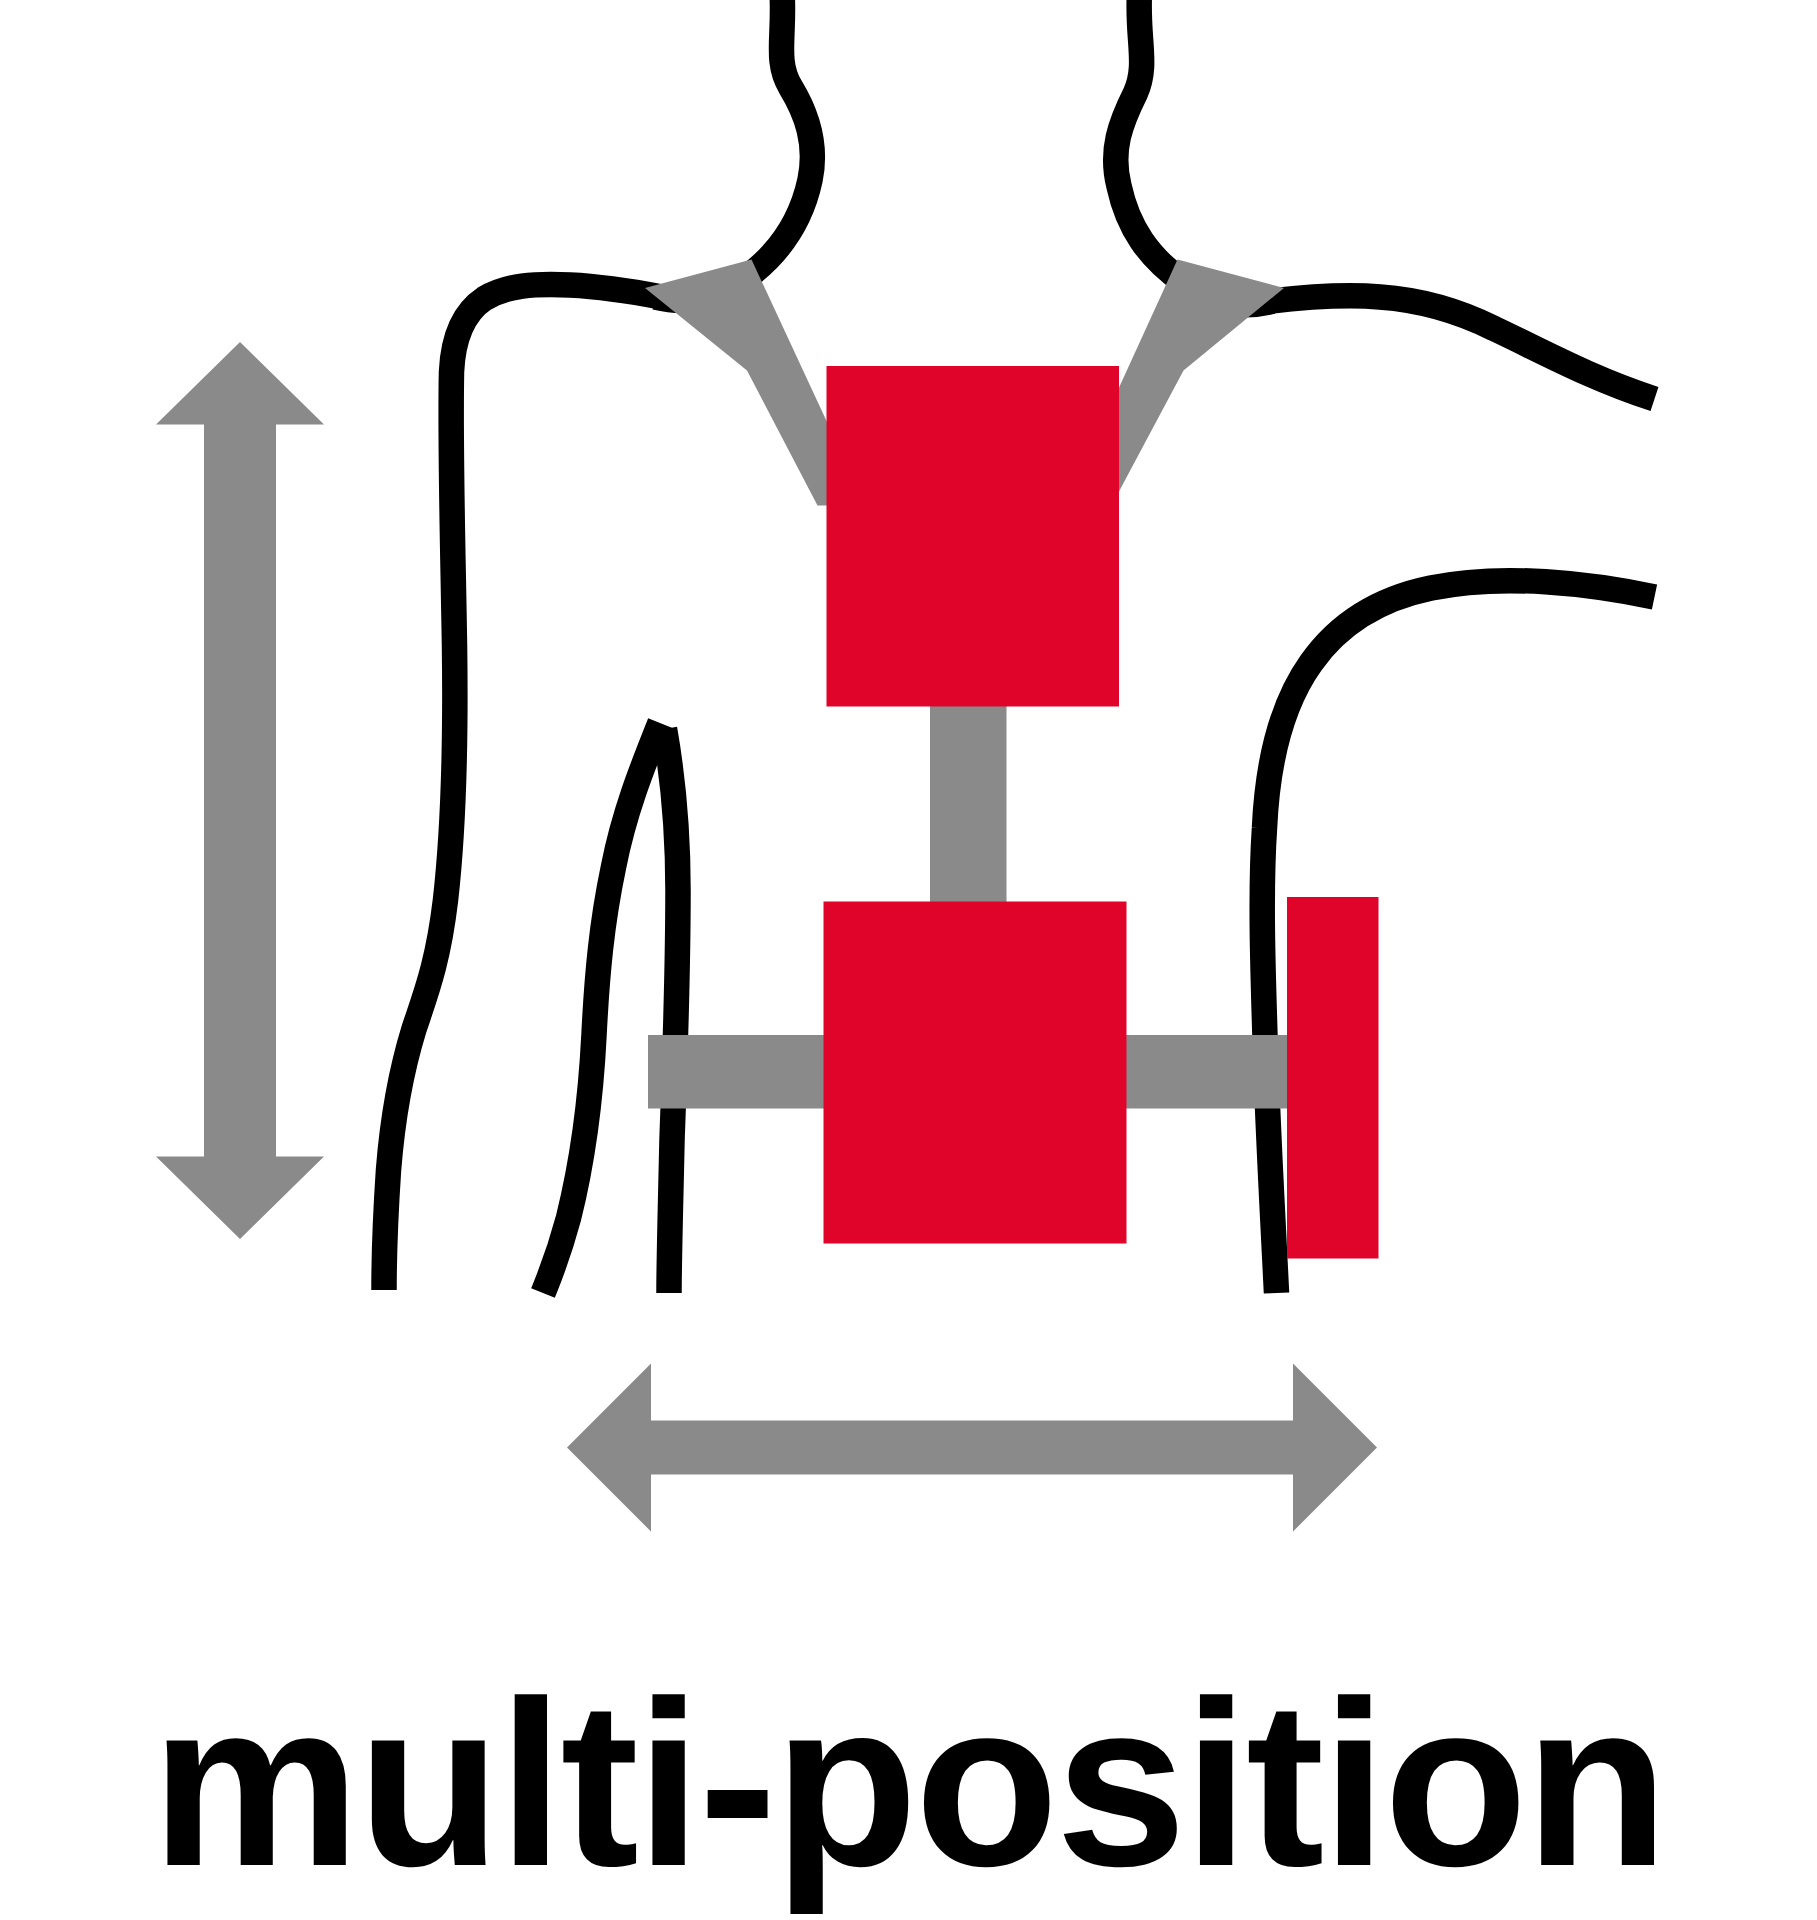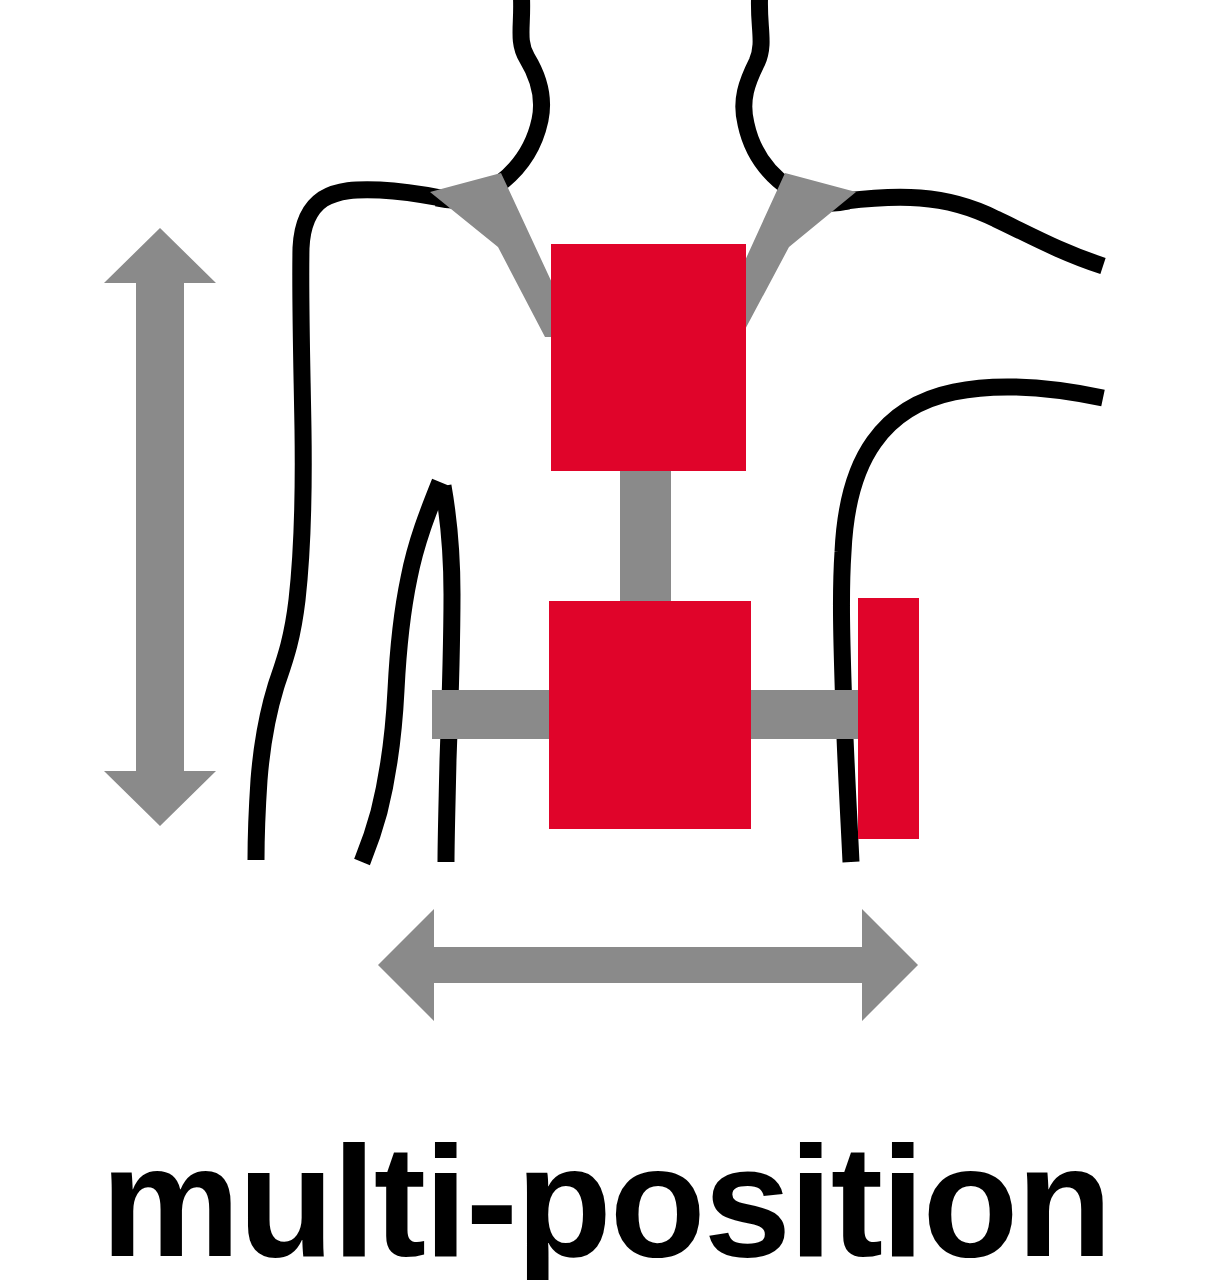--- a/index.html
+++ b/index.html
@@ -28,21 +28,21 @@
     height: 1100px;
     display: block;
   }
   #caption {
     position: absolute;
     left: 0;
     top: 1098px;
     width: 1211px;
     height: 182px;
     display: flex;
-    align-items: flex-end;
+    align-items: center;
     justify-content: center;
   }
   #caption-text {
     font-family: "Liberation Sans", sans-serif;
     font-weight: bold;
     font-size: 157px;
     line-height: 1;
     letter-spacing: -2px;
     color: #000000;
     white-space: nowrap;

